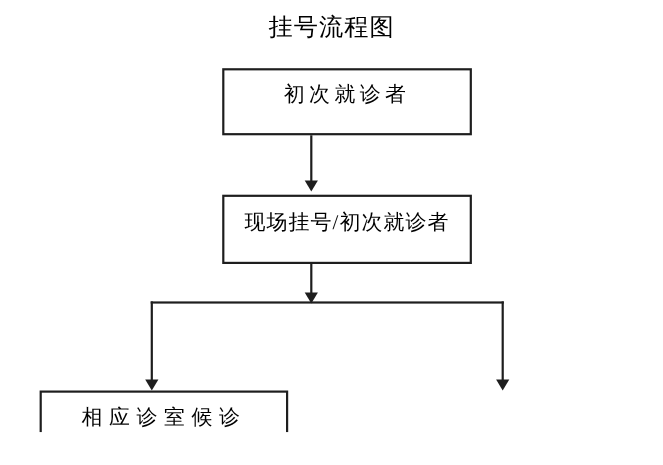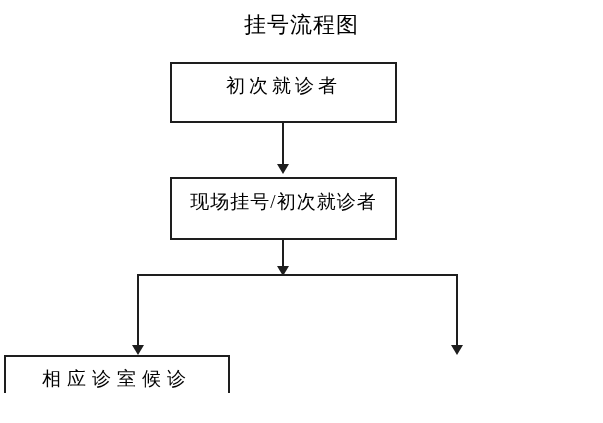--- a/index.html
+++ b/index.html
@@ -29,20 +29,21 @@
   .flow-node {
     position: absolute;
     box-sizing: border-box;
     border: 2px solid #1e1e1e;
     background: #ffffff;
     display: flex;
     align-items: center;
     justify-content: center;
     font-size: 19px;
     text-align: center;
+    margin-left: 32px;
   }
   .node-first-visit {
     left: 170px; top: 62px;
     width: 227px; height: 61px;
     padding-bottom: 14px;
     letter-spacing: 4px;
   }
   .node-registration {
     left: 170px; top: 177px;
     width: 227px; height: 63px;

